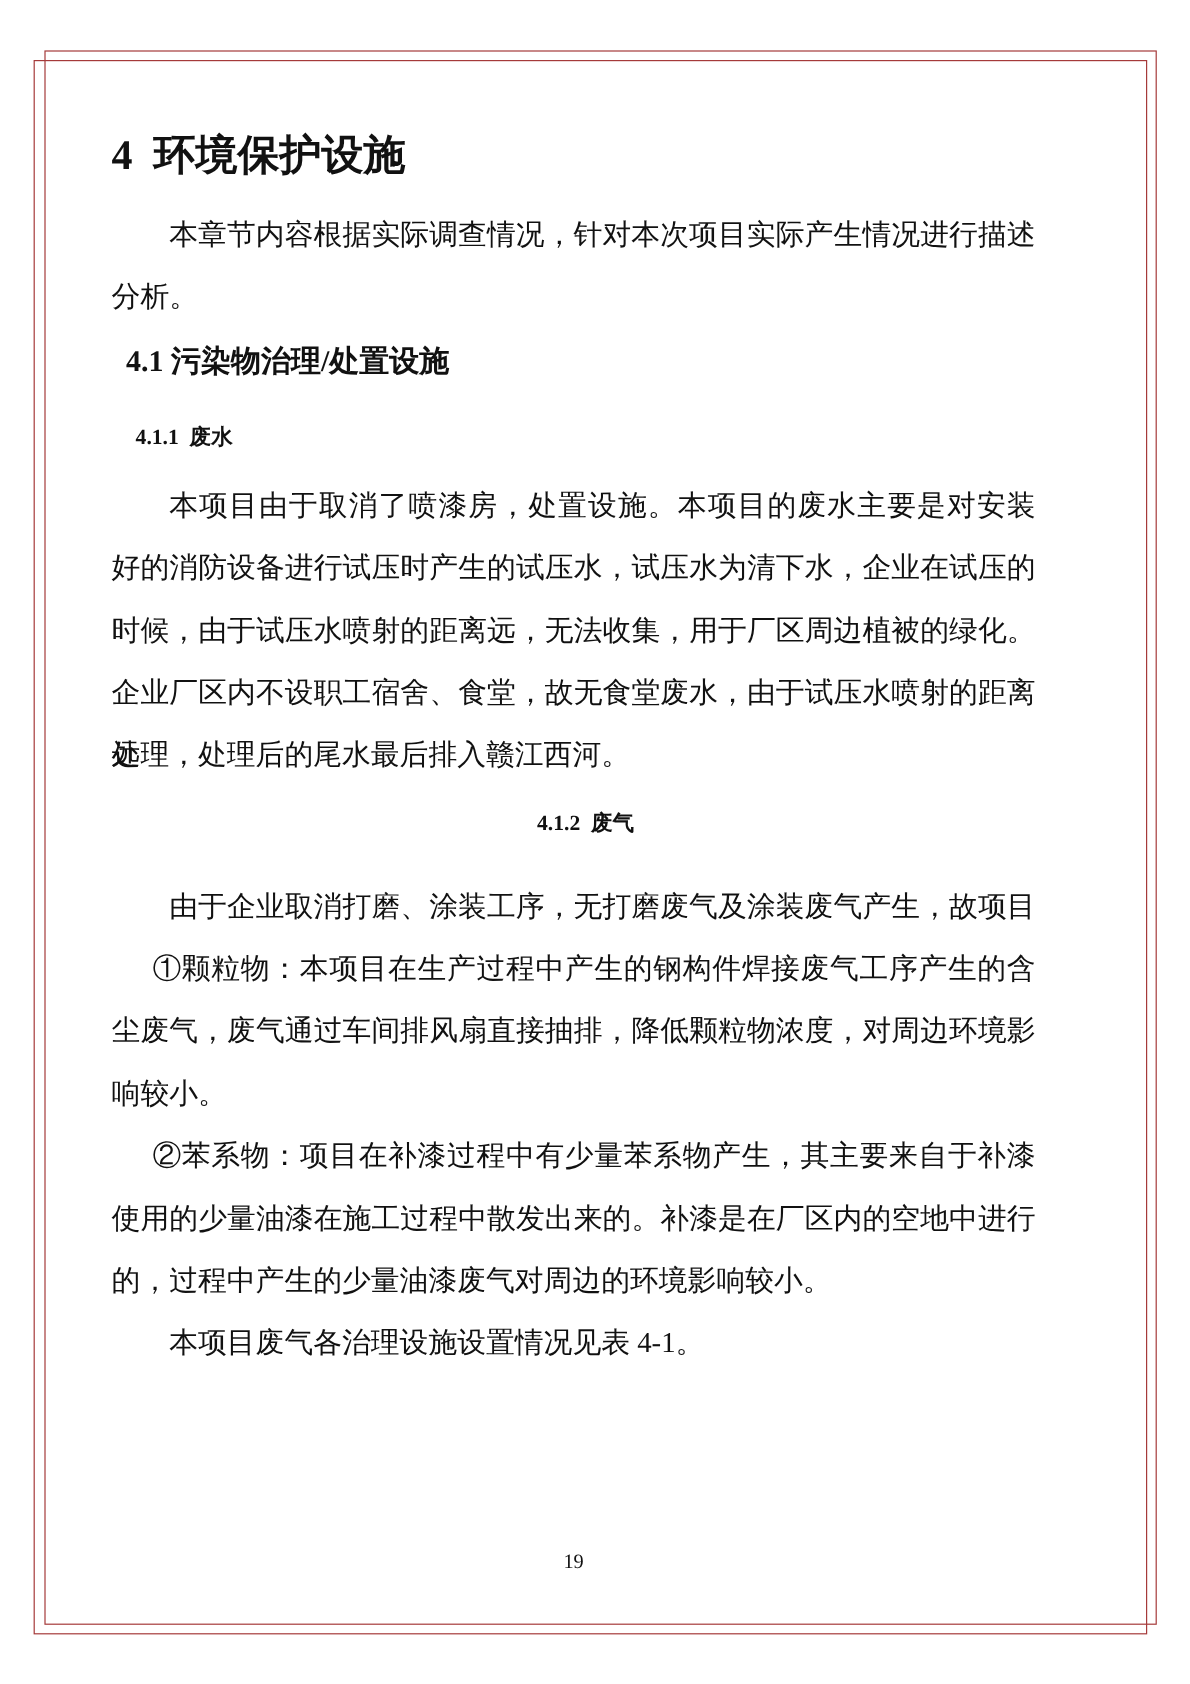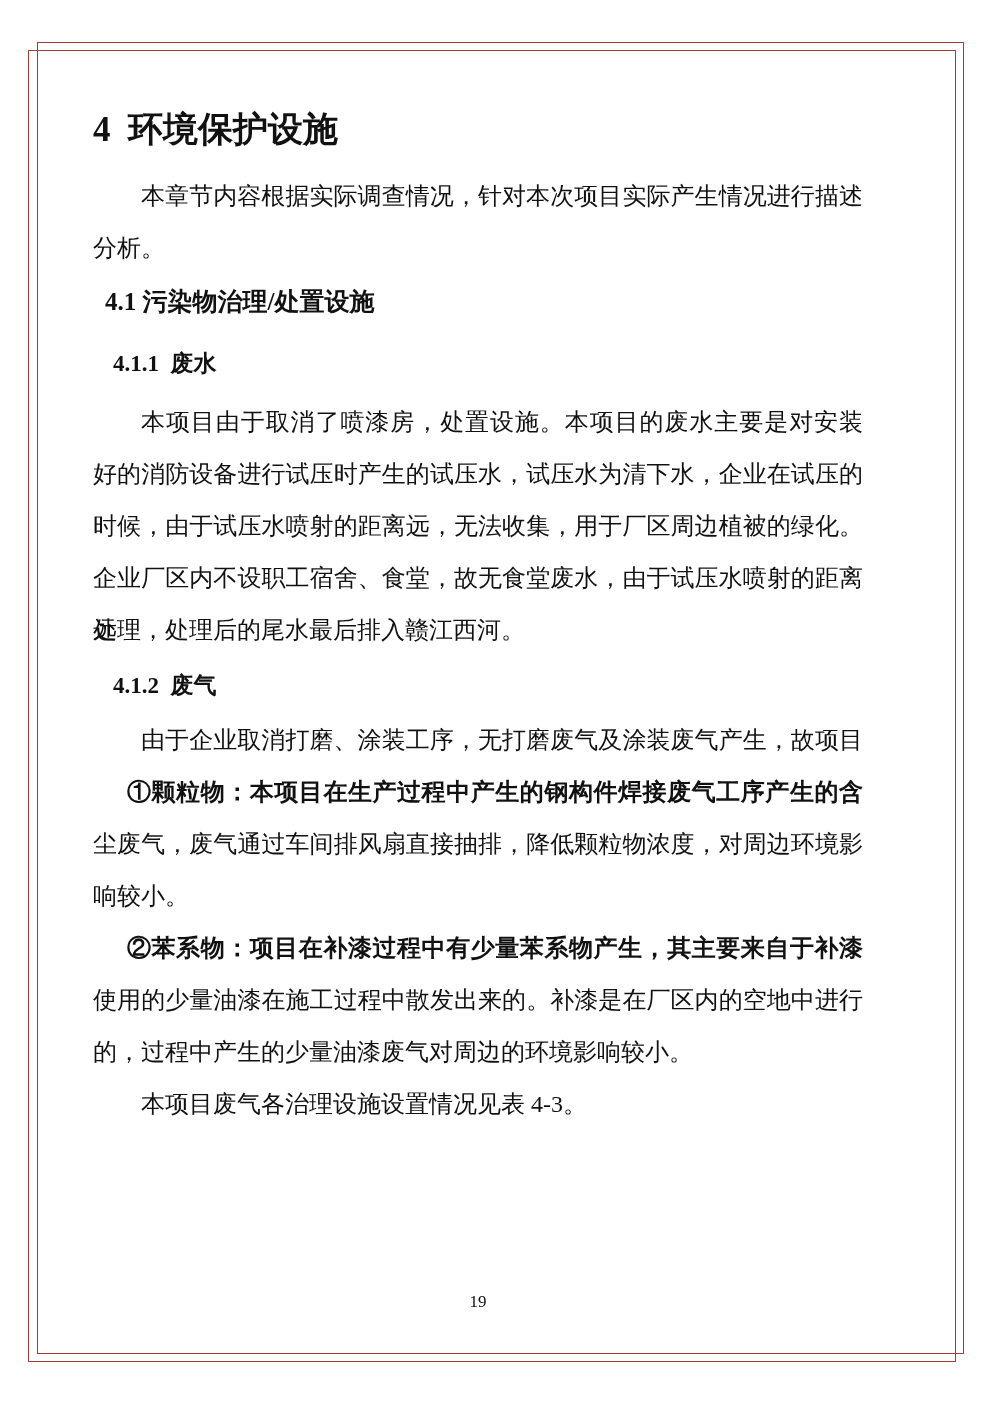--- a/index.html
+++ b/index.html
@@ -35,42 +35,42 @@
     white-space: pre;
   }
   h2.section {
     font-size: 25px;
     font-weight: bold;
     line-height: 40px;
     margin: 8px 0 0 12px;
     white-space: pre;
   }
   h3.subsection {
-    font-size: 23px;
+    font-size: 18px;
     font-weight: bold;
     line-height: 40px;
     margin: 22px 0 12px 20px;
     white-space: pre;
   }
-  h3.subsection.second { margin-top: 10px; margin-bottom: 8px; }
+  h3.subsection.second { margin-top: 10px; margin-bottom: 24px; text-align: center; }
 
   .para { margin: 0; }
   .para .line {
     font-size: 24px;
     line-height: 52px;
     height: 52px;
     white-space: nowrap;
   }
   .para .line.just {
     white-space: normal;
     text-align: justify;
     text-align-last: justify;
   }
   .indent { text-indent: 48px; }
-  .indent-sm { text-indent: 34px; font-weight: bold; }
+  .indent-sm { text-indent: 34px; }
 
   .page-number {
     position: absolute;
     left: 93px;
     top: 1291px;
     width: 770px;
     text-align: center;
     font-size: 17px;
     line-height: 22px;
   }
@@ -115,19 +115,19 @@
       <div class="line">响较小。</div>
     </div>
 
     <div class="para">
       <div class="line just indent-sm">②苯系物：项目在补漆过程中有少量苯系物产生，其主要来自于补漆</div>
       <div class="line just">使用的少量油漆在施工过程中散发出来的。补漆是在厂区内的空地中进行</div>
       <div class="line">的，过程中产生的少量油漆废气对周边的环境影响较小。</div>
     </div>
 
     <div class="para">
-      <div class="line indent">本项目废气各治理设施设置情况见表 4-3。</div>
+      <div class="line indent">本项目废气各治理设施设置情况见表 4-1。</div>
     </div>
 
   </div>
 
   <div class="page-number">19</div>
 </div>
 
 </body></html>

